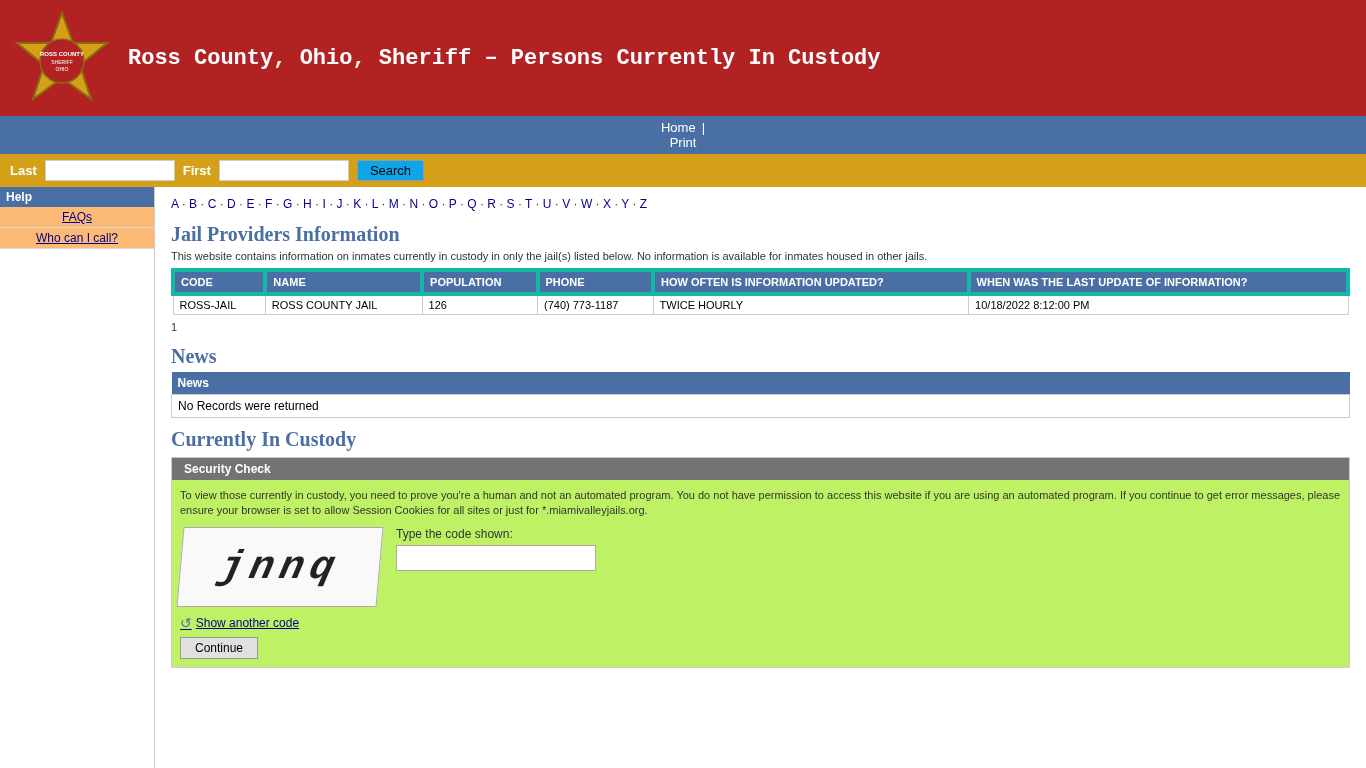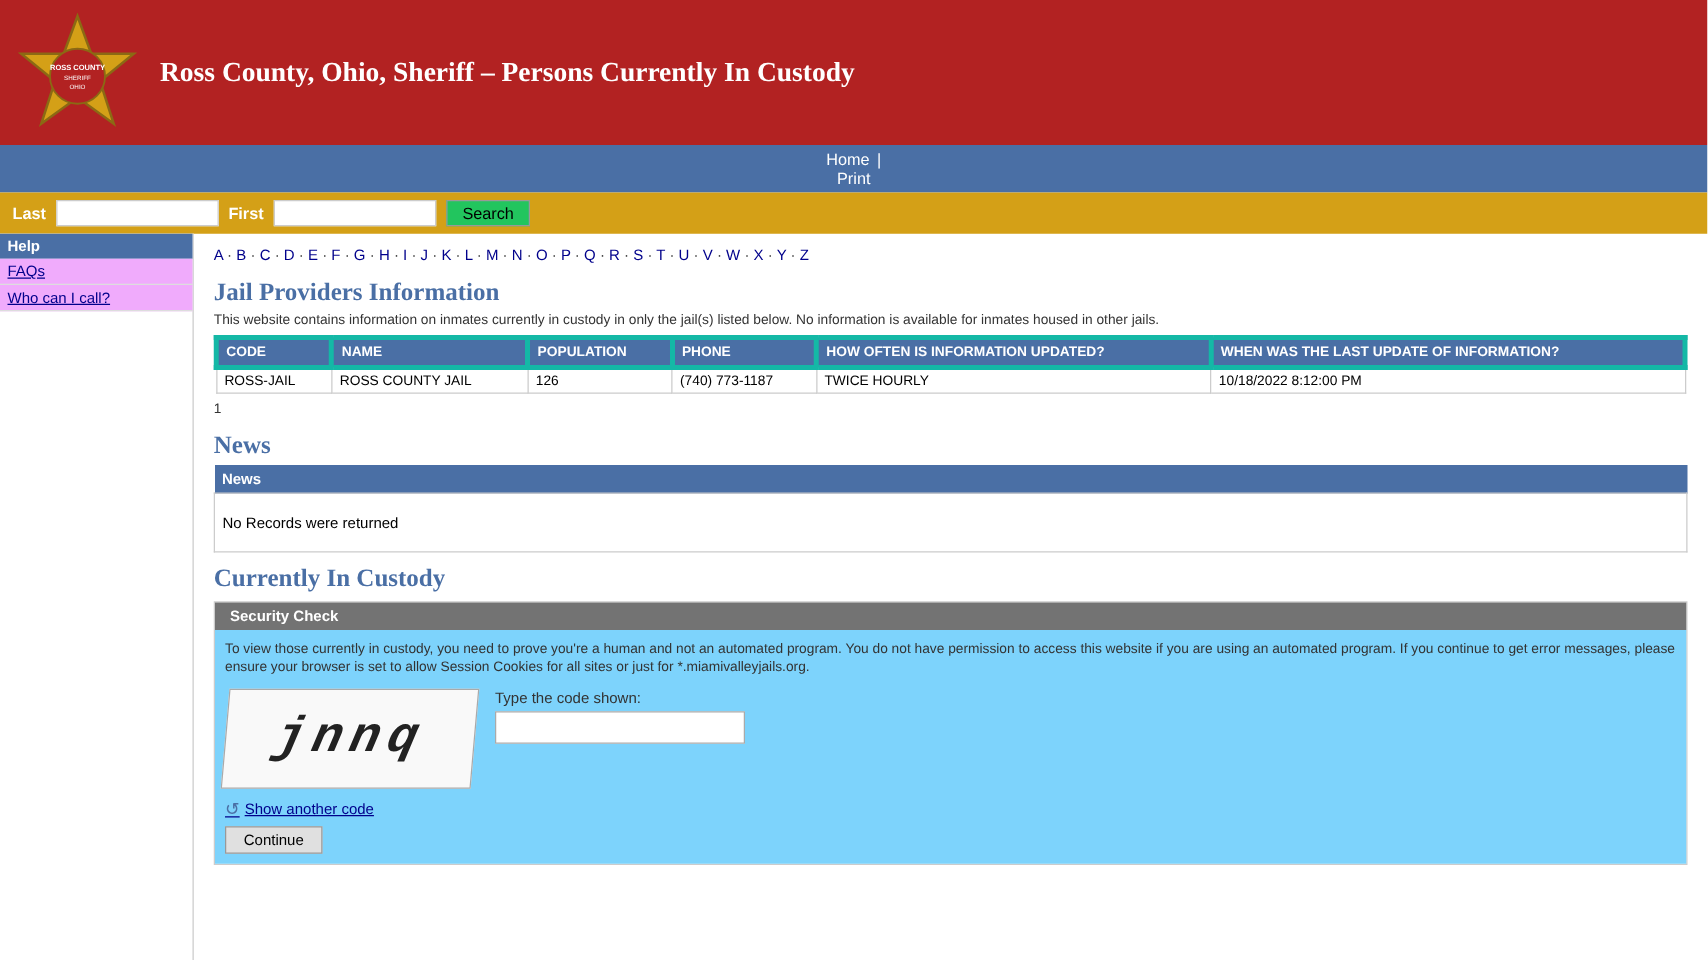--- a/index.html
+++ b/index.html
@@ -16,21 +16,21 @@
     #header .logo {
       width: 100px;
       height: 100px;
       margin-right: 16px;
       flex-shrink: 0;
     }
     #header .title {
       color: #fff;
       font-size: 22px;
       font-weight: bold;
-      font-family: Liberation Serif, serif;
+      font-family: Liberation Mono, monospace;
     }
 
     
     #navbar {
       background: #4a6fa5;
       display: flex;
       align-items: center;
       justify-content: space-between;
       padding: 4px 10px;
       flex-direction: column;
@@ -69,21 +69,21 @@
       font-size: 13px;
     }
     #searchbar input[type="text"] {
       border: 1px solid #ccc;
       padding: 2px 4px;
       font-size: 13px;
     }
     #searchbar input.last-input { width: 130px; }
     #searchbar input.first-input { width: 130px; }
     #searchbar button {
-      background: #22c55e;
+      background: #0ea5e9;
       border: 1px solid #999;
       padding: 2px 12px;
       font-size: 13px;
       cursor: pointer;
     }
 
     
     #main-layout {
       display: flex;
       align-items: flex-start;
@@ -104,21 +104,22 @@
       padding: 3px 6px;
       font-size: 12px;
     }
     #sidebar .sidebar-item {
       padding: 3px 6px;
       border-bottom: 1px solid #ddd;
       cursor: pointer;
       color: #00008b;
       text-decoration: underline;
       font-size: 12px;
-      background: #f0abfc;
+      background: #fdba74;
+      text-align: center;
     }
 
     
     #content {
       flex: 1;
       padding: 10px 16px;
     }
 
     
     .section-heading {
@@ -188,21 +189,21 @@
     .news-table .news-header-row {
       background: #4a6fa5;
       color: #fff;
     }
     .news-table .news-header-row td {
       padding: 4px 6px;
       font-size: 12px;
       font-weight: bold;
     }
     .news-table .news-body-row td {
-      padding: 16px 6px;
+      padding: 4px 6px;
       font-size: 12px;
       background: #fff;
       border: 1px solid #ccc;
     }
 
     
     .custody-section { margin-top: 10px; }
     .security-box {
       border: 1px solid #ccc;
       margin-top: 6px;
@@ -211,21 +212,21 @@
       background: #737373;
       color: #fff;
       padding: 4px 12px;
       font-size: 12px;
       font-weight: bold;
     }
     .security-body {
       padding: 8px;
       font-size: 11px;
       color: #333;
-      background: #7dd3fc;
+      background: #bef264;
     }
     .security-body p {
       margin-bottom: 8px;
       line-height: 1.4;
     }
     .captcha-area {
       display: flex;
       align-items: flex-start;
       gap: 16px;
       margin-bottom: 8px;

